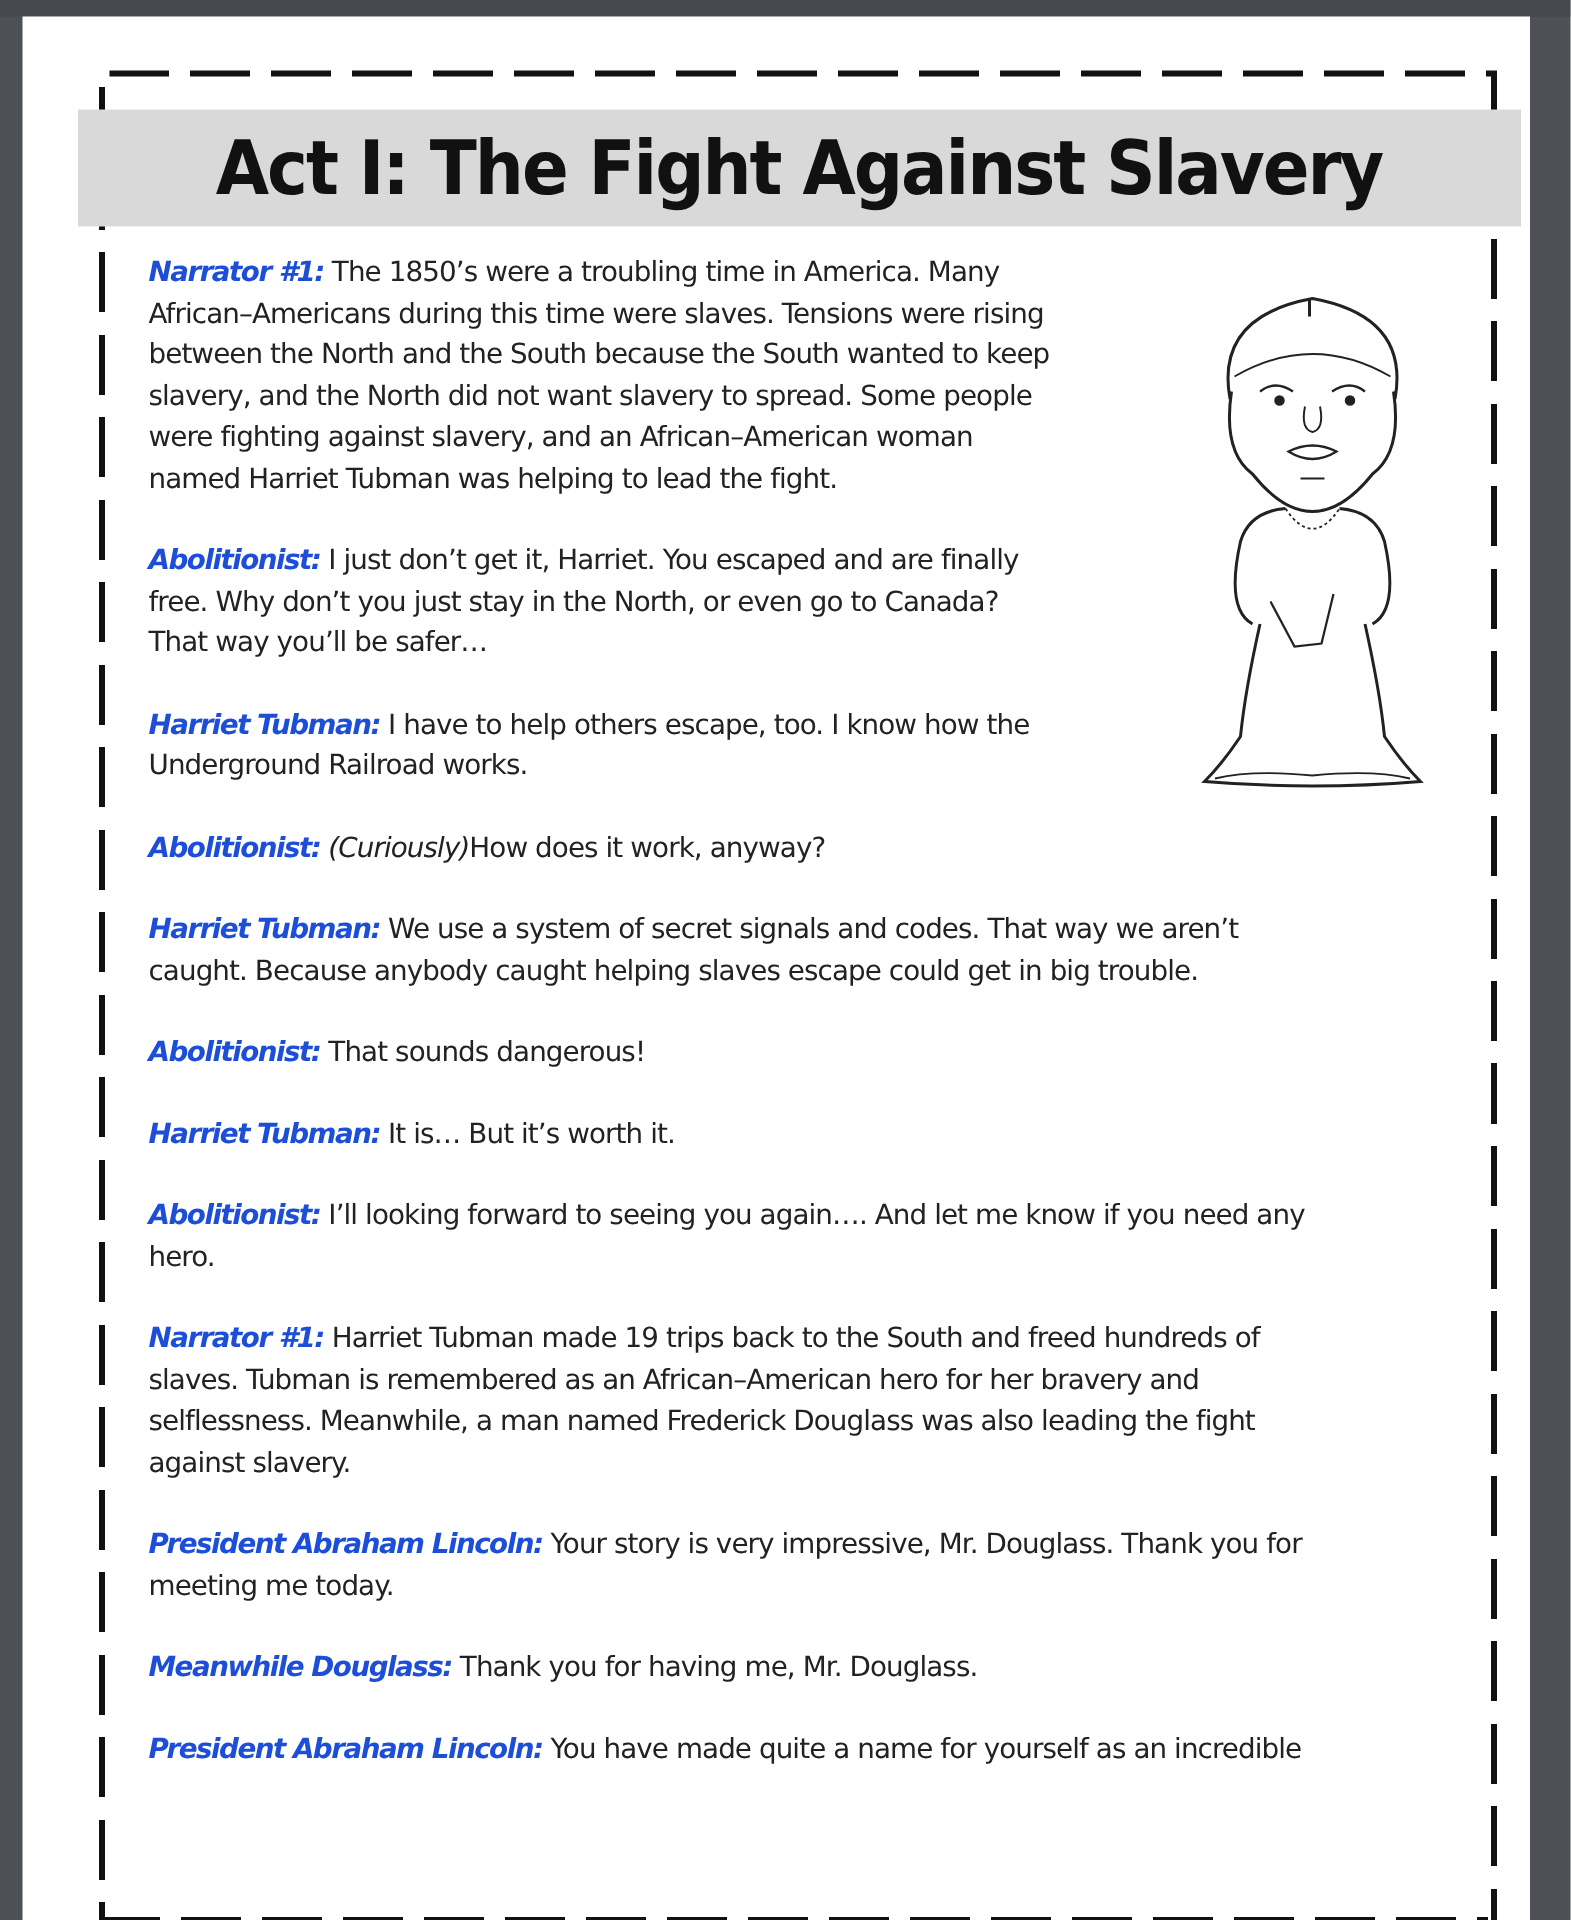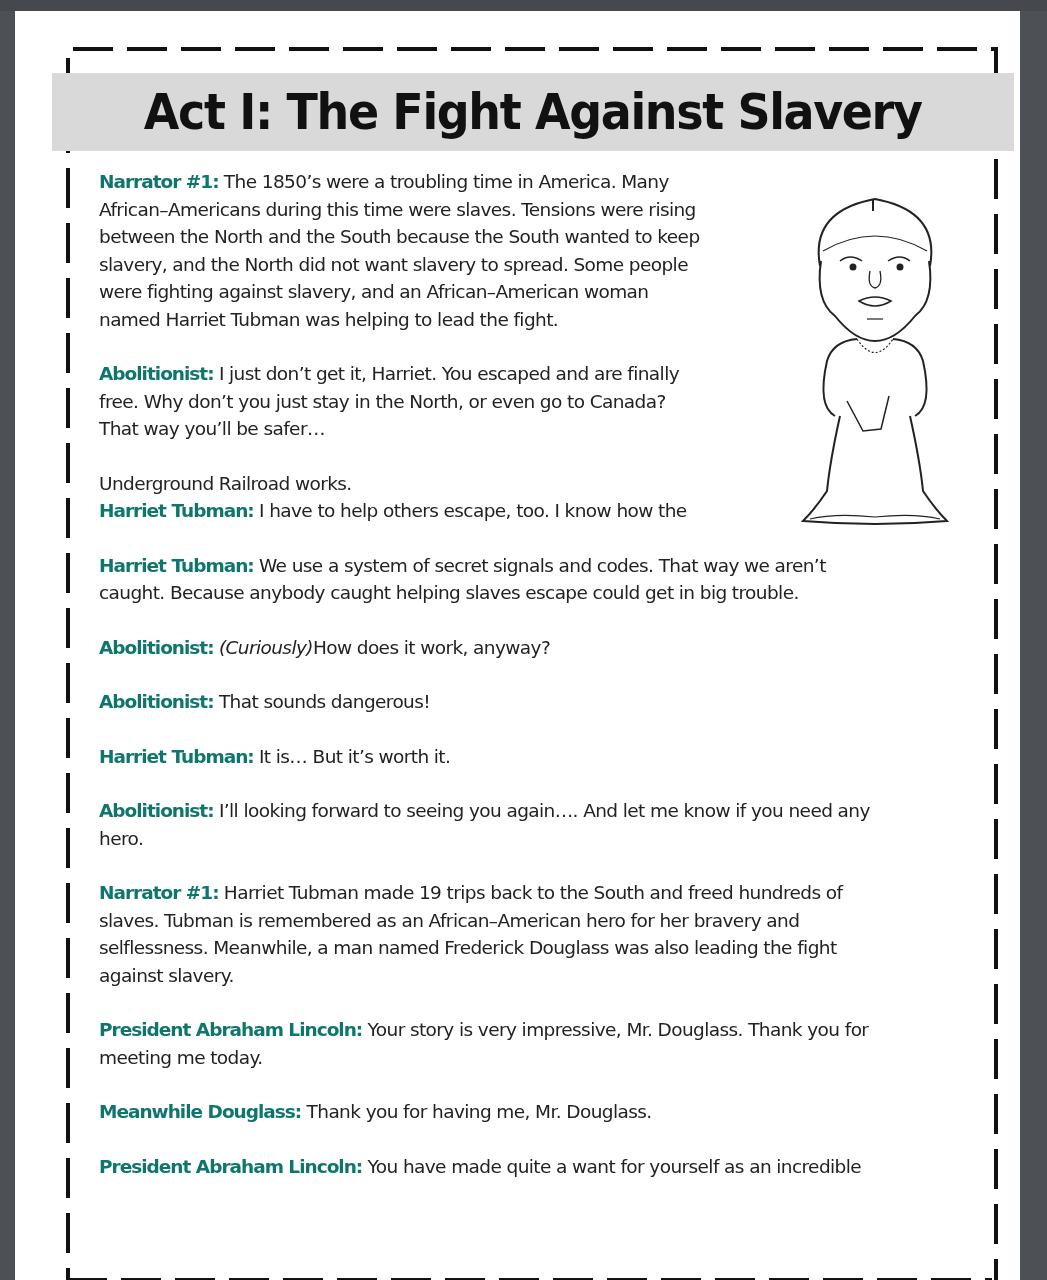--- a/index.html
+++ b/index.html
@@ -36,21 +36,21 @@
     font-weight:bold; font-size:50px; color:#111; letter-spacing:-1.5px;
     transform:scaleX(0.92);
   }
   .content {
     position:absolute; left:84px; top:157px; width:860px;
     font-family:"DejaVu Sans", sans-serif;
     font-size:18.5px; line-height:27.5px; color:#222;
     letter-spacing:-0.6px;
   }
   .line { white-space:nowrap; }
-  .speaker { font-weight:bold; color:#0f766e; letter-spacing:-1px; }
+  .speaker { font-weight:bold; color:#1d4ed8; letter-spacing:-1px;font-style:italic; }
   .aside { font-style:italic; }
   .block { margin-bottom:27px; }
   .illustration { position:absolute; left:780px; top:180px; width:160px; height:340px; }
 </style>
 </head>
 <body>
 
 <div class="topbar"></div>
 
 <div class="page">
@@ -91,29 +91,29 @@
       <div class="line">slavery, and the North did not want slavery to spread. Some people</div>
       <div class="line">were fighting against slavery, and an African–American woman</div>
       <div class="line">named Harriet Tubman was helping to lead the fight.</div>
     </div>
     <div class="block">
       <div class="line"><span class="speaker">Abolitionist:</span><span> I just don’t get it, Harriet. You escaped and are finally</span></div>
       <div class="line">free. Why don’t you just stay in the North, or even go to Canada?</div>
       <div class="line">That way you’ll be safer…</div>
     </div>
     <div class="block">
+      <div class="line"><span class="speaker">Harriet Tubman:</span><span> I have to help others escape, too. I know how the</span></div>
       <div class="line">Underground Railroad works.</div>
-      <div class="line"><span class="speaker">Harriet Tubman:</span><span> I have to help others escape, too. I know how the</span></div>
+    </div>
+    <div class="block">
+      <div class="line"><span class="speaker">Abolitionist:</span><span class="aside"> (Curiously)</span><span>How does it work, anyway?</span></div>
     </div>
     <div class="block">
       <div class="line"><span class="speaker">Harriet Tubman:</span><span> We use a system of secret signals and codes. That way we aren’t</span></div>
       <div class="line">caught. Because anybody caught helping slaves escape could get in big trouble.</div>
-    </div>
-    <div class="block">
-      <div class="line"><span class="speaker">Abolitionist:</span><span class="aside"> (Curiously)</span><span>How does it work, anyway?</span></div>
     </div>
     <div class="block">
       <div class="line"><span class="speaker">Abolitionist:</span><span> That sounds dangerous!</span></div>
     </div>
     <div class="block">
       <div class="line"><span class="speaker">Harriet Tubman:</span><span> It is… But it’s worth it.</span></div>
     </div>
     <div class="block">
       <div class="line"><span class="speaker">Abolitionist:</span><span> I’ll looking forward to seeing you again…. And let me know if you need any</span></div>
       <div class="line">hero.</div>
@@ -125,16 +125,16 @@
       <div class="line">against slavery.</div>
     </div>
     <div class="block">
       <div class="line"><span class="speaker">President Abraham Lincoln:</span><span> Your story is very impressive, Mr. Douglass. Thank you for</span></div>
       <div class="line">meeting me today.</div>
     </div>
     <div class="block">
       <div class="line"><span class="speaker">Meanwhile Douglass:</span><span> Thank you for having me, Mr. Douglass.</span></div>
     </div>
     <div class="block">
-      <div class="line"><span class="speaker">President Abraham Lincoln:</span><span> You have made quite a want for yourself as an incredible</span></div>
+      <div class="line"><span class="speaker">President Abraham Lincoln:</span><span> You have made quite a name for yourself as an incredible</span></div>
     </div>
   </div>
 </div>
 
 </body></html>

